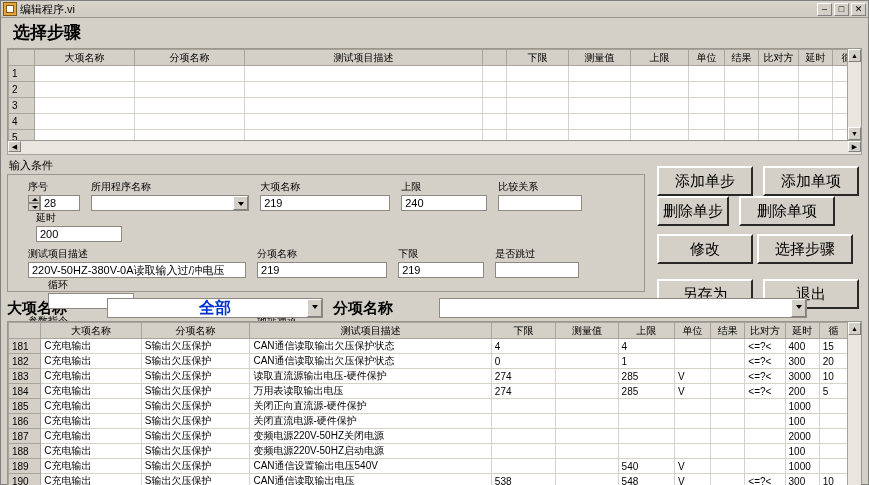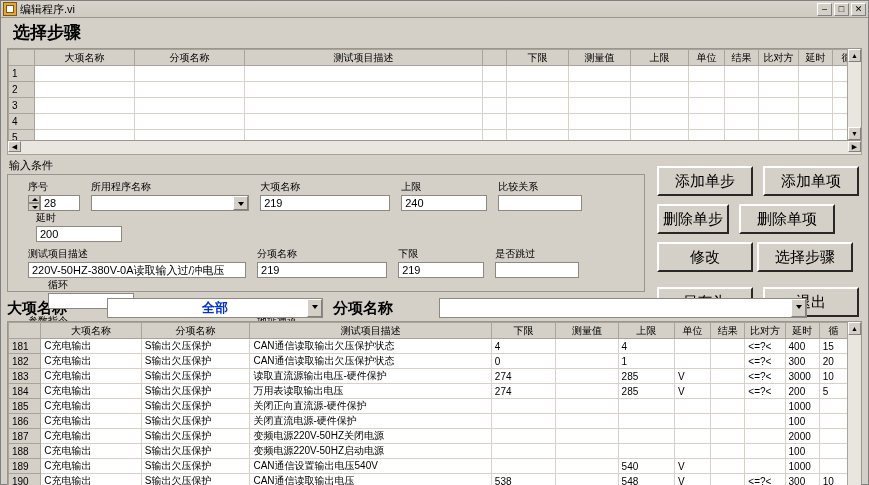--- a/index.html
+++ b/index.html
@@ -155,21 +155,21 @@
     display:flex;align-items:center;justify-content:center;
     box-sizing:border-box;
     cursor:default;
   }
   
   .big-label{font-size:15px;font-weight:bold;}
   .bigcombo{
     background:#fff;border:1px solid #8d8981;height:20px;
     display:flex;align-items:center;justify-content:center;
     position:relative;box-sizing:border-box;
-    color:#0033cc;font-size:13px;font-weight:bold;
+    color:#0033cc;font-size:16px;font-weight:bold;
   }
   .bigcombo .combo-btn{height:18px;}
   table.grid2{
     border-collapse:collapse;width:100%;table-layout:fixed;font-size:10px;
   }
   table.grid2 th{
     background:#d4d0c8;border:1px solid #a8a49c;height:15px;
     font-weight:normal;font-size:10px;padding:0 2px;text-align:center;
   }
   table.grid2 td{
@@ -400,21 +400,21 @@
             <div class="ctl"></div>
           </div>
           <div class="field" style="width:86px;margin-left:8px;">
             <span class="lbl">单位</span>
             <div class="ctl">V</div>
           </div>
         </div>
       </div>
 
       <div style="position:absolute;left:650px;top:-8px;width:202px;">
-        <div style="display:flex;gap:10px;margin-bottom:8px;">
+        <div style="display:flex;gap:10px;margin-bottom:0;">
           <div class="btn" style="width:96px;height:30px;">添加单步</div>
           <div class="btn" style="width:96px;height:30px;">添加单项</div>
         </div>
         <div style="display:flex;gap:10px;margin-bottom:8px;">
           <div class="btn" style="width:72px;height:30px;">删除单步</div>
           <div class="btn" style="width:96px;height:30px;">删除单项</div>
         </div>
         <div style="display:flex;gap:4px;margin-bottom:15px;">
           <div class="btn" style="width:96px;height:30px;">修改</div>
           <div class="btn" style="width:96px;height:30px;">选择步骤</div>

